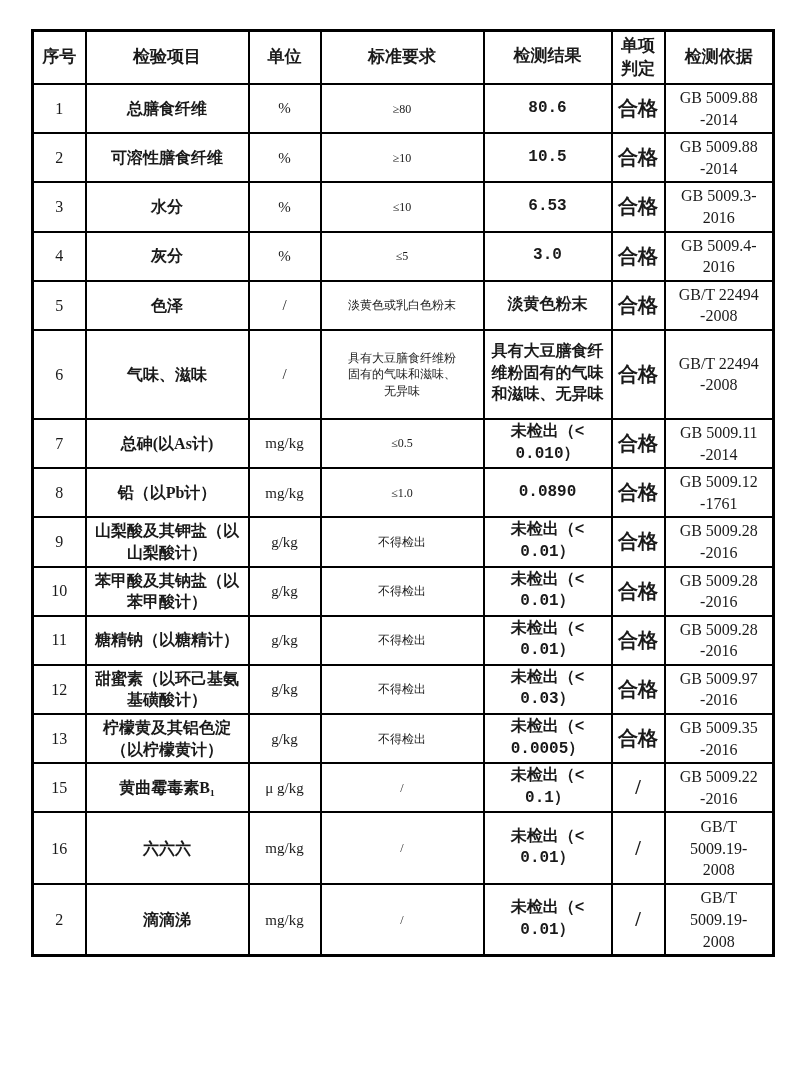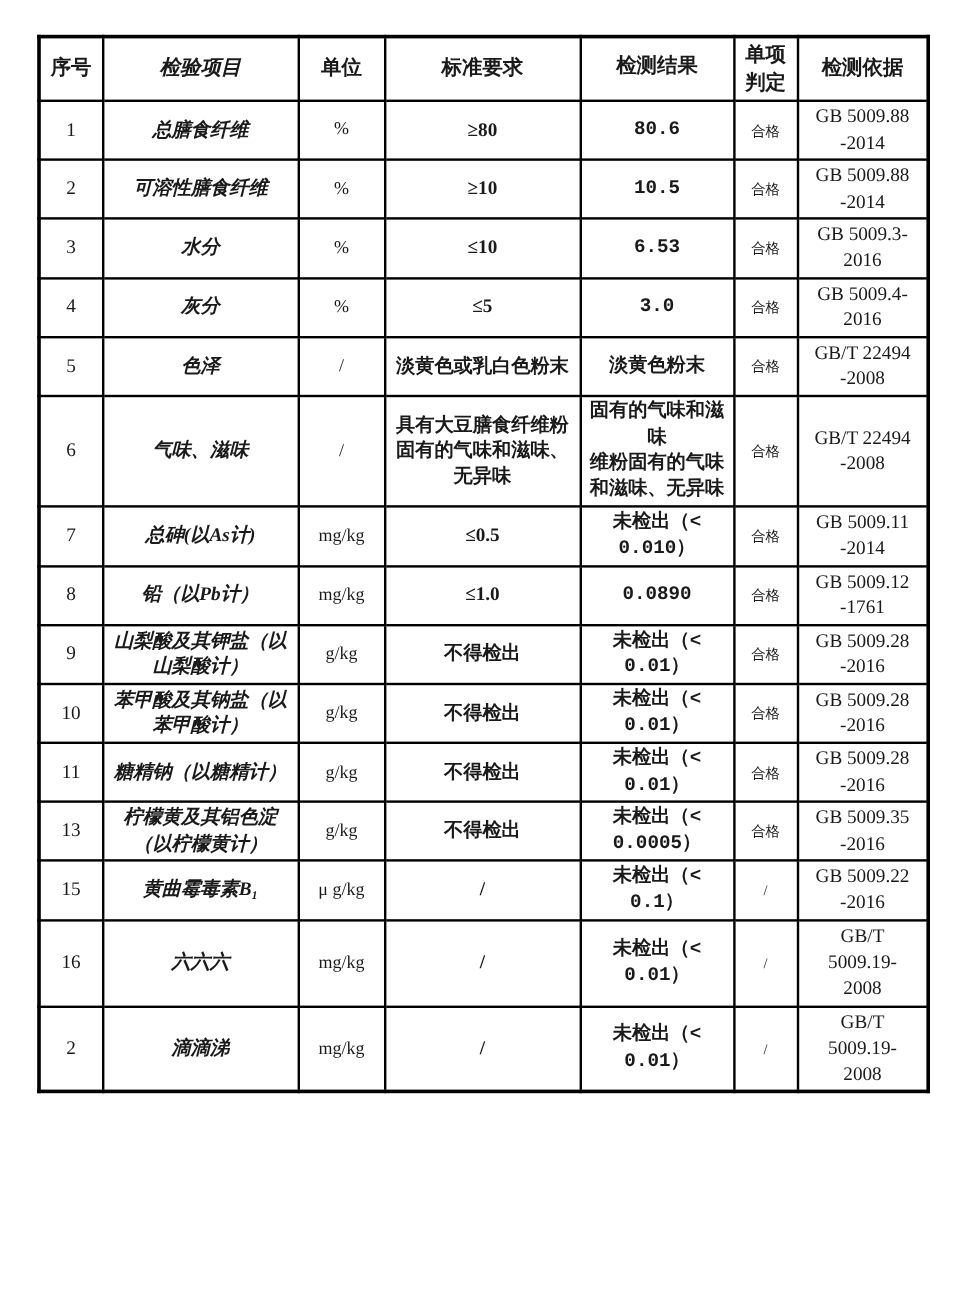--- a/index.html
+++ b/index.html
@@ -31,25 +31,25 @@
   .report-table th {
     font-weight: bold;
     font-size: 17px;
     height: 47px;
   }
   tr.h-std  { height: 48px; }
   tr.h-r6   { height: 89px; }
   tr.h-r16  { height: 72px; }
   tr.h-r17  { height: 69px; }
   .col-no       { font-size: 16px; font-weight: normal; }
-  .col-item     { font-size: 16px; font-weight: bold; font-style: italic; }
+  .col-item     { font-size: 16px; font-weight: bold; }
   .col-unit     { font-size: 15px; font-weight: normal; }
-  .col-standard { font-size: 16px; font-weight: bold; }
+  .col-standard { font-size: 12px; font-weight: normal; }
   .col-result   { font-size: 16px; font-weight: bold; font-family: Liberation Mono, monospace; }
-  .col-judge    { font-size: 12px; font-weight: normal; }
+  .col-judge    { font-size: 20px; font-weight: bold; }
   .col-basis    { font-size: 16px; font-weight: normal; margin-top: 32px; }
 </style>
 </head>
 <body>
 
 <table class="report-table">
   <colgroup>
     <col style="width:53px">
       <col style="width:163px">
       <col style="width:72px">
@@ -121,21 +121,21 @@
       <td class="col-basis">GB/T 22494
 -2008</td>
     </tr>
     <tr class="h-r6">
       <td class="col-no">6</td>
       <td class="col-item">气味、滋味</td>
       <td class="col-unit">/</td>
       <td class="col-standard">具有大豆膳食纤维粉
 固有的气味和滋味、
 无异味</td>
-      <td class="col-result">固有的气味和滋味
+      <td class="col-result">具有大豆膳食纤
 维粉固有的气味
 和滋味、无异味</td>
       <td class="col-judge">合格</td>
       <td class="col-basis">GB/T 22494
 -2008</td>
     </tr>
     <tr class="h-std">
       <td class="col-no">7</td>
       <td class="col-item">总砷(以As计)</td>
       <td class="col-unit">mg/kg</td>
@@ -182,20 +182,32 @@
     </tr>
     <tr class="h-std">
       <td class="col-no">11</td>
       <td class="col-item">糖精钠（以糖精计）</td>
       <td class="col-unit">g/kg</td>
       <td class="col-standard">不得检出</td>
       <td class="col-result">未检出（&lt;
 0.01）</td>
       <td class="col-judge">合格</td>
       <td class="col-basis">GB 5009.28
+-2016</td>
+    </tr>
+    <tr class="h-std">
+      <td class="col-no">12</td>
+      <td class="col-item">甜蜜素（以环己基氨
+基磺酸计）</td>
+      <td class="col-unit">g/kg</td>
+      <td class="col-standard">不得检出</td>
+      <td class="col-result">未检出（&lt;
+0.03）</td>
+      <td class="col-judge">合格</td>
+      <td class="col-basis">GB 5009.97
 -2016</td>
     </tr>
     <tr class="h-std">
       <td class="col-no">13</td>
       <td class="col-item">柠檬黄及其铝色淀
 （以柠檬黄计）</td>
       <td class="col-unit">g/kg</td>
       <td class="col-standard">不得检出</td>
       <td class="col-result">未检出（&lt;
 0.0005）</td>

